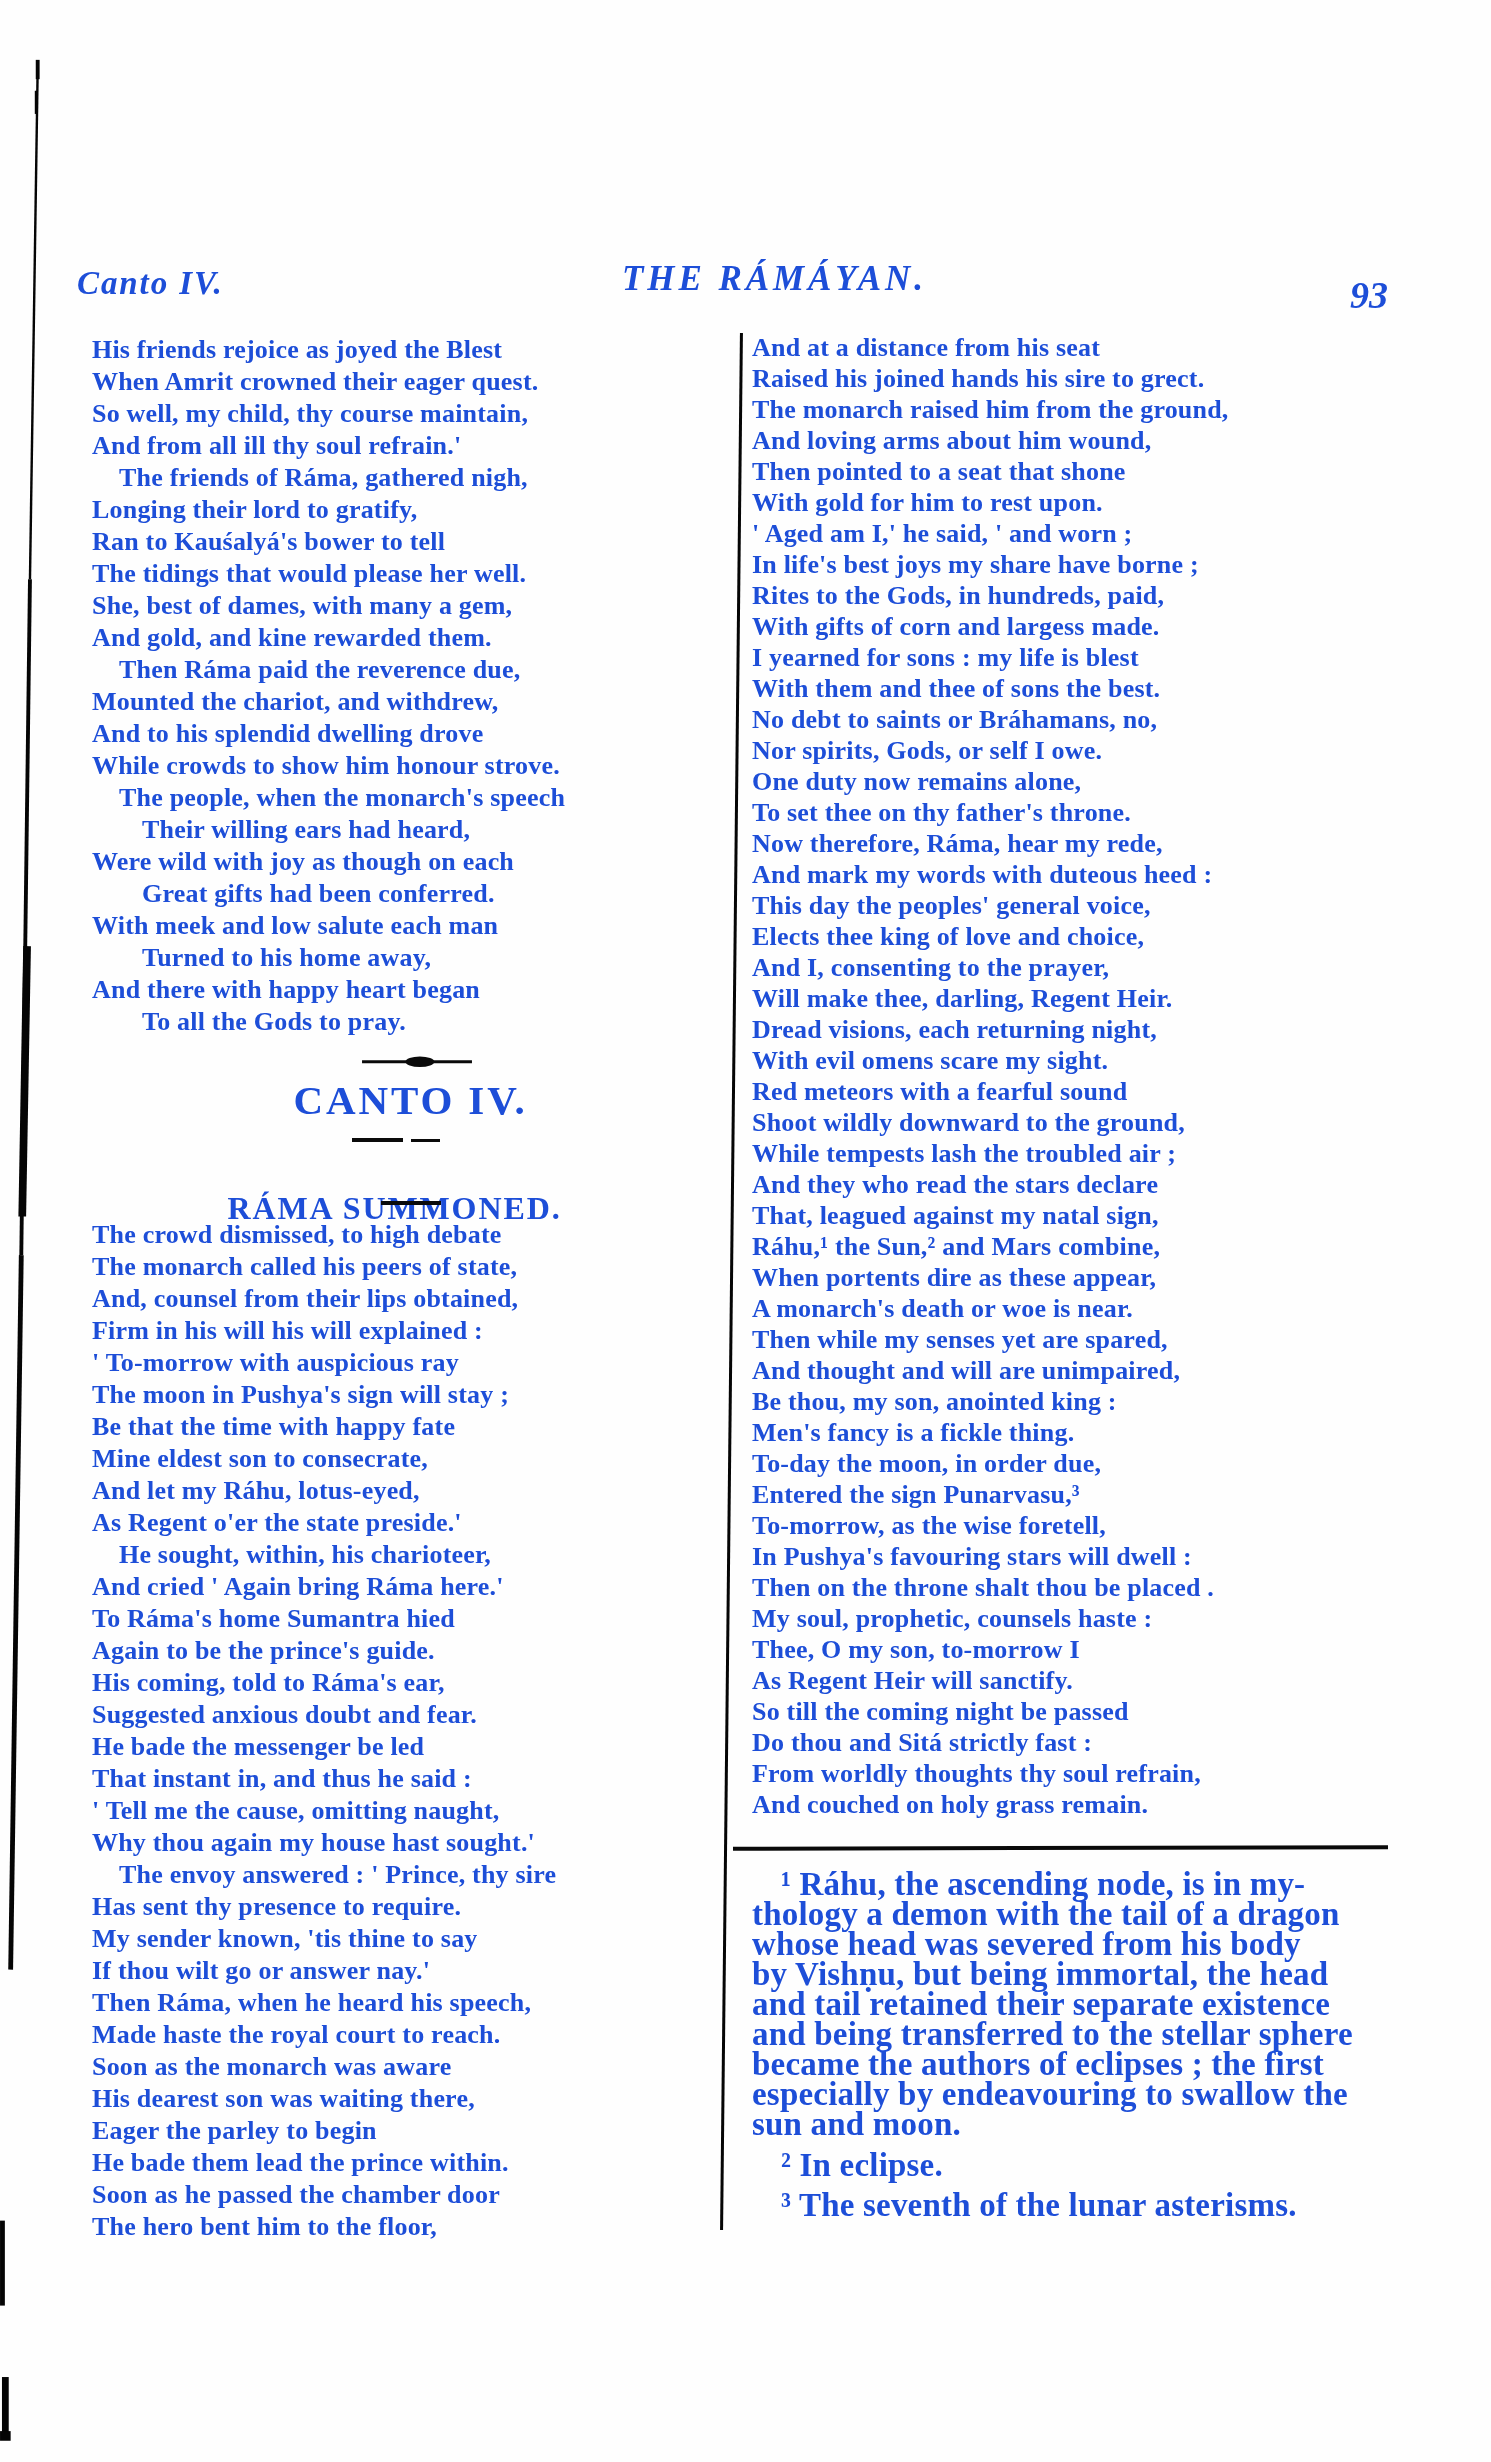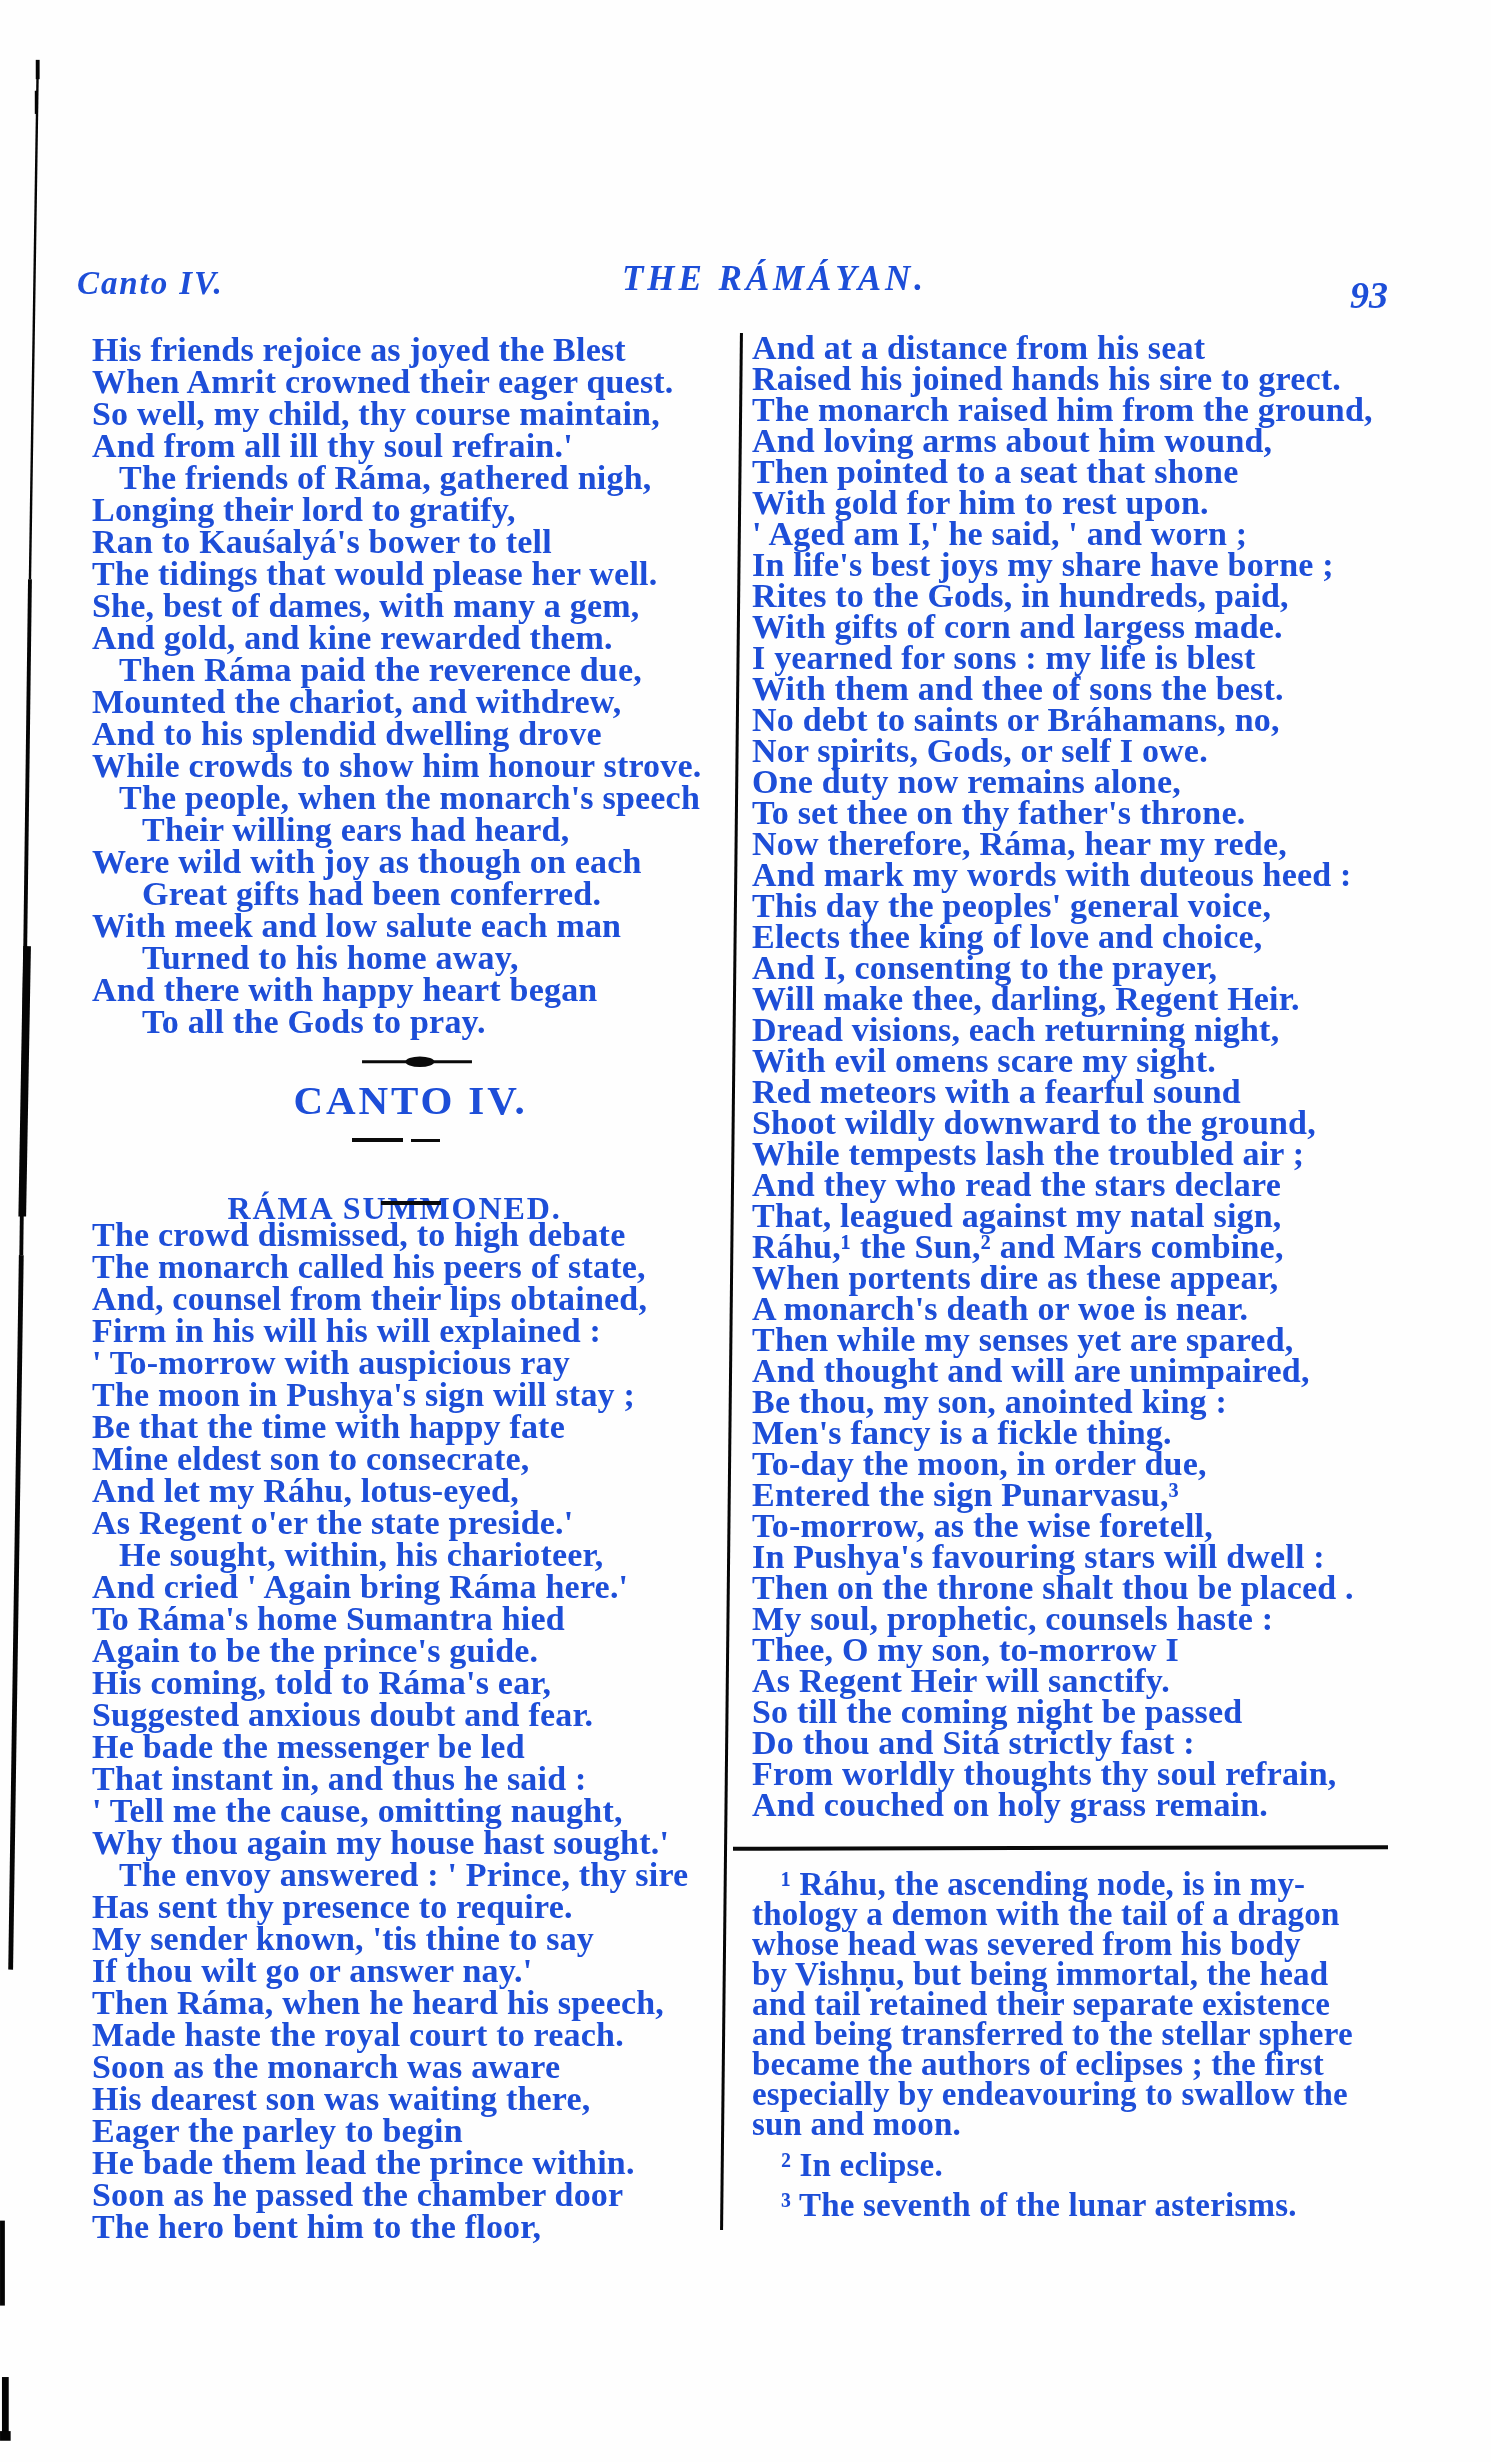--- a/index.html
+++ b/index.html
@@ -11,21 +11,21 @@
     font-family:"Liberation Serif","DejaVu Serif",serif;
     font-weight:bold;
     overflow:hidden;
   }
   
   .runhead{position:absolute;top:259px;left:0;width:1492px;height:42px;}
   .rh-left{position:absolute;left:77px;top:5.8px;font-style:italic;font-size:33px;letter-spacing:1.9px;}
   .rh-center{position:absolute;left:0;width:1453px;top:0;text-align:center;font-style:italic;font-size:35px;letter-spacing:3.9px;padding-left:48px;}
   .rh-right{position:absolute;right:104px;top:14px;font-size:38px;font-style:italic;}
   
-  .col{position:absolute;font-size:34px;}
+  .col{position:absolute;font-size:26px;}
   .col-left-s1{left:92px;top:334px;width:637px;}
   .col-left-s2{left:92px;top:1219px;width:637px;}
   .col-right{left:752px;top:332px;width:666px;}
   .vline{height:32px;line-height:32px;white-space:nowrap;letter-spacing:0.2px;}
   .col-right .vline{height:31px;line-height:31px;}
   .ind1{padding-left:27px;}
   .ind2{padding-left:50px;}
   
   .canto-head{position:absolute;left:92px;top:1076px;width:637px;text-align:center;font-size:41px;letter-spacing:2.9px;}
   .canto-sub{position:absolute;left:76px;top:1155px;width:637px;text-align:center;font-size:32px;letter-spacing:1.9px;margin-top:35px;}

